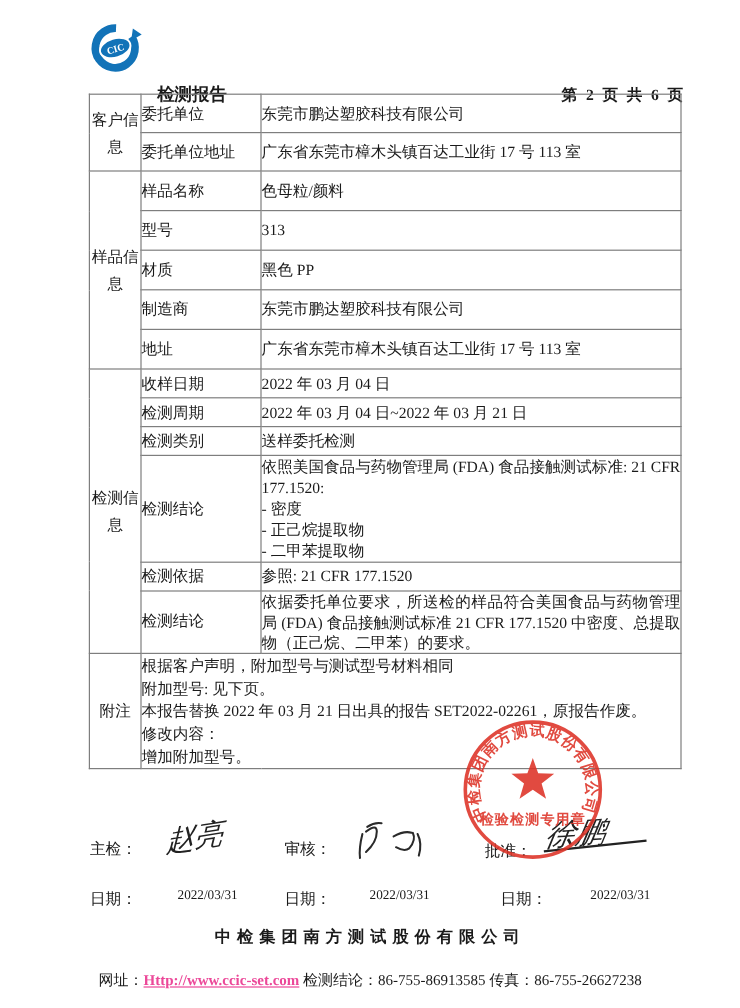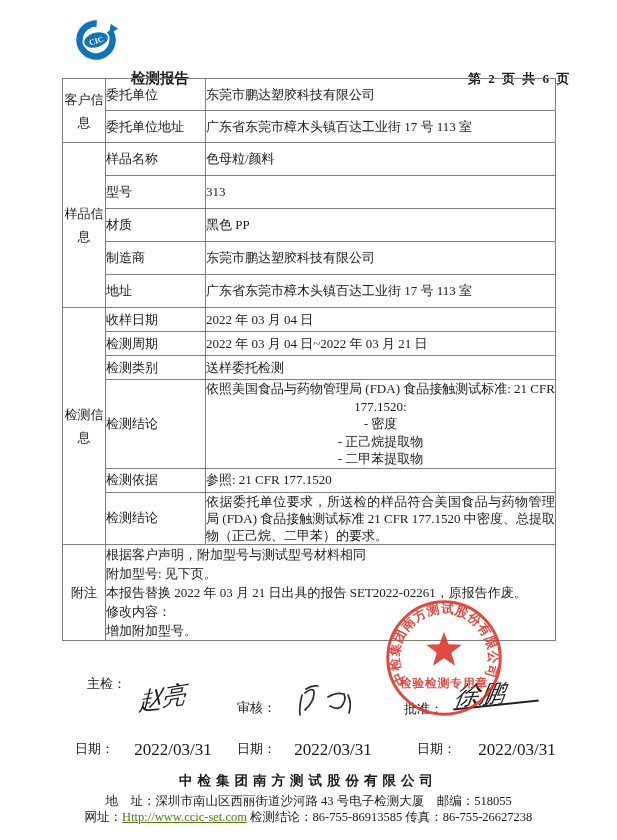--- a/index.html
+++ b/index.html
@@ -7,49 +7,49 @@
   .page{position:relative;width:617px;height:840px;background:#fff;overflow:hidden;}
 
   
   .hdr-item{position:absolute;font-weight:bold;white-space:nowrap;margin-top:36px;}
   .logo-wrap{position:absolute;left:72px;top:14px;width:48px;height:52px;}
   .hdr-title{left:131px;top:33px;font-size:14.5px;}
   .hdr-no{left:243px;top:34px;font-size:13px;}
   .hdr-page{left:468px;top:34px;font-size:13px;letter-spacing:2px;}
 
   
-  table.report{position:absolute;left:62px;top:78px;width:494px;border-collapse:collapse;table-layout:fixed;}
+  table.report{position:absolute;left:74px;top:78px;width:494px;border-collapse:collapse;table-layout:fixed;}
   table.report td{border:1px solid #7e7e7e;font-size:13px;vertical-align:middle;padding:0;}
   td.sec{text-align:center;padding:0 9px;line-height:23px;}
   td.f{padding-left:10px;}
   td.v{padding-left:13px;margin-left:37px;}
   tr.h31 td{height:31px;}
   tr.h32 td{height:32px;}
   tr.h23 td{height:23px;}
-  td.cell-items{padding:4px 10px 4px 13px;line-height:17.5px;vertical-align:middle;text-align:center;}
+  td.cell-items{padding:4px 10px 4px 13px;line-height:17.5px;vertical-align:middle;}
   td.cell-concl{padding:4px 9px 4px 13px;line-height:17px;text-align:justify;}
   td.cell-notes{padding:5px 10px 5px 12px;line-height:19px;vertical-align:top;}
 
   
   .sig-abs{position:absolute;font-size:13px;white-space:nowrap;}
   .sig-name{display:inline-block;font-size:24px;color:#222;transform:rotate(-9deg) skewX(-10deg);font-style:italic;}
   .sig-name.approve{font-size:25px;transform:rotate(-4deg) skewX(-14deg);}
   .sig-underline{position:absolute;width:86px;height:2px;background:#222;transform:rotate(-6deg);}
-  .date-val{position:absolute;font-size:17px;width:90px;text-align:center;}
+  .date-val{position:absolute;font-size:11px;width:90px;text-align:center;}
 
   
   .stamp{position:absolute;left:384px;top:598px;width:120px;height:120px;opacity:.88;z-index:6;}
 
   
   .footer{position:absolute;left:0;right:0;text-align:center;}
   .footer-company{top:772px;font-weight:bold;font-size:13.5px;letter-spacing:5px;}
   .footer-line{font-size:12.5px;}
   .f-addr{top:793px;}
   .f-web{top:809px;}
-  .weblink{color:#4d7c0f;text-decoration:underline;}
+  .weblink{color:#ec4899;text-decoration:underline;font-weight:bold;}
 </style>
 </head>
 <body>
 
 <div class="page">
 
   <div class="logo-wrap">
     <svg width="48" height="52" viewBox="0 0 48 52">
       <circle cx="24" cy="26" r="16.5" fill="none" stroke="#1273b8" stroke-width="6.5" stroke-dasharray="88 16" transform="rotate(-35 24 26)"></circle>
       <polygon points="38,10 46,14 38,20" fill="#1273b8" transform="rotate(8 40 15)"></polygon>
@@ -137,21 +137,21 @@
           <div>根据客户声明，附加型号与测试型号材料相同</div>
           <div>附加型号: 见下页。</div>
           <div>本报告替换 2022 年 03 月 21 日出具的报告 SET2022-02261，原报告作废。</div>
           <div>修改内容：</div>
           <div>增加附加型号。</div>
         </td>
       </tr>
     </tbody>
   </table>
 
-  <div class="sig-abs" style="left:75px;top:675px;margin-left:12px;">主检：</div>
+  <div class="sig-abs" style="left:75px;top:699px;">主检：</div>
   <div class="sig-abs" style="left:138px;top:682px;">
     <span class="sig-name">赵亮</span>
   </div>
   <div class="sig-abs" style="left:237px;top:699px;">审核：</div>
   <div class="sig-abs" style="left:292px;top:681px;">
     <svg width="72" height="42" viewBox="0 0 72 42">
       <path d="M10 14 q-3 12 -2 20 M13 12 q9 -7 9 0 q0 9 -9 17 M14 8 q6 -4 12 -3
                M36 16 q9 -5 15 -3 M38 25 q7 4 11 1 q6 -7 3 -13 M56 14 q4 8 1 18" fill="none" stroke="#2a2a2a" stroke-width="1.7" stroke-linecap="round"></path>
     </svg>
   </div>
@@ -176,22 +176,19 @@
       </defs>
       <text font-size="13.5" font-weight="bold" fill="#dd3226">
         <textPath href="#ringArc" startOffset="2" textLength="198" lengthAdjust="spacing">中检集团南方测试股份有限公司</textPath>
       </text>
       <polygon points="64,36 68.8,49.4 83,49.8 71.8,58.5 75.8,72.2 64,64.2 52.2,72.2 56.2,58.5 45,49.8 59.2,49.4" fill="#dd3226"></polygon>
       <text x="64" y="95" text-anchor="middle" font-size="12.5" font-weight="bold" fill="#dd3226" letter-spacing="1">检验检测专用章</text>
     </svg>
   </div>
 
   <div class="footer footer-company">中检集团南方测试股份有限公司</div>
-  <div class="footer footer-line f-addr">
-    <span>地　址：</span><span>深圳市南山区西丽街道沙河路 43 号电子检测大厦</span>　<span>邮编：</span><span>518055</span>
-  </div>
   <div class="footer footer-line f-web">
     <span>网址：</span><a class="weblink" href="#">Http://www.ccic-set.com</a>
     <span>检测结论：</span><span>86-755-86913585</span>
     <span>传真：</span><span>86-755-26627238</span>
   </div>
 
 </div>
 
 </body></html>

